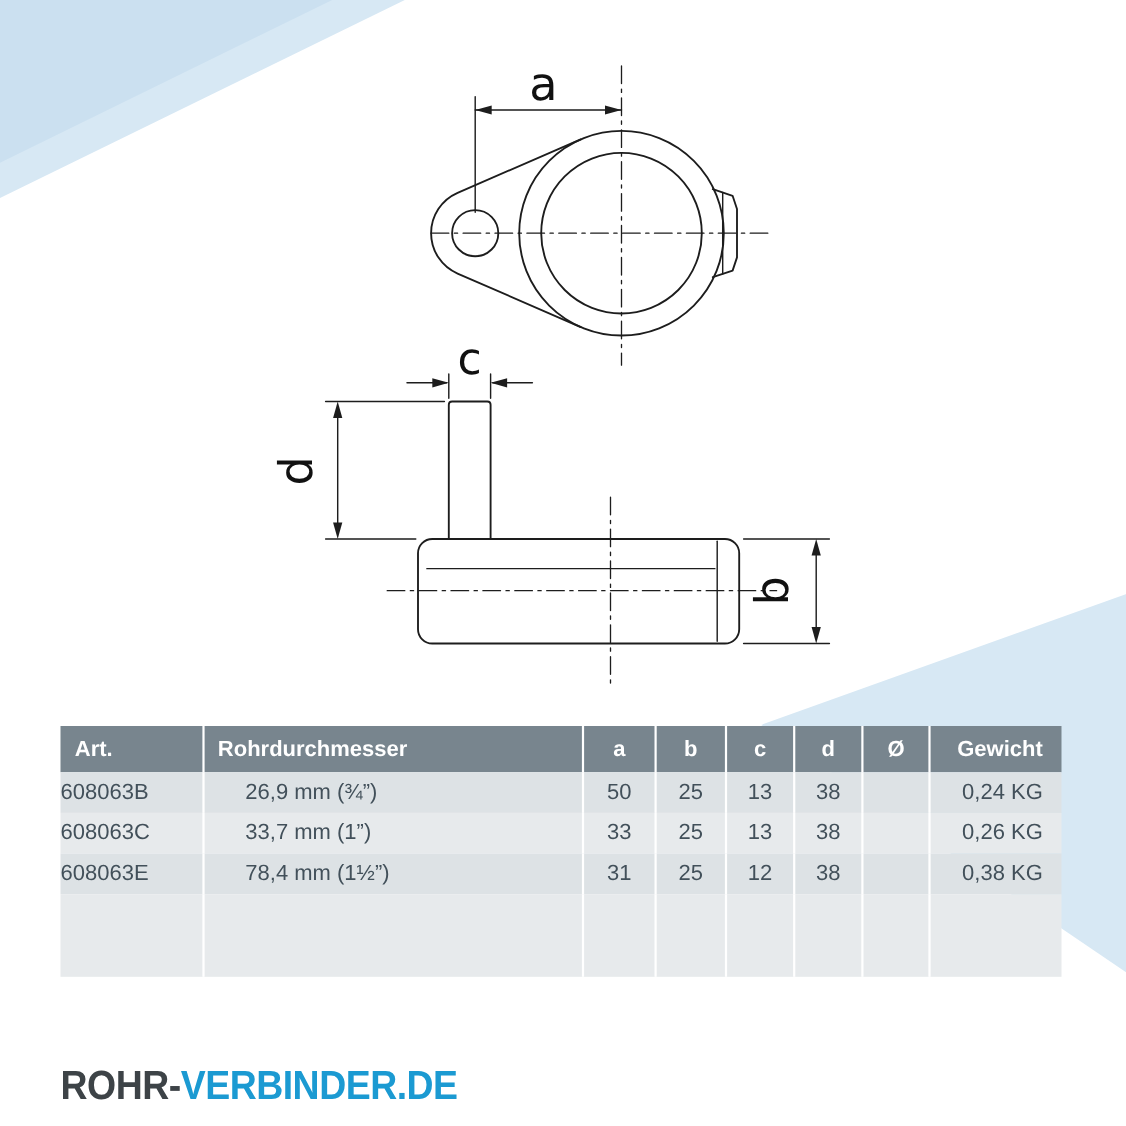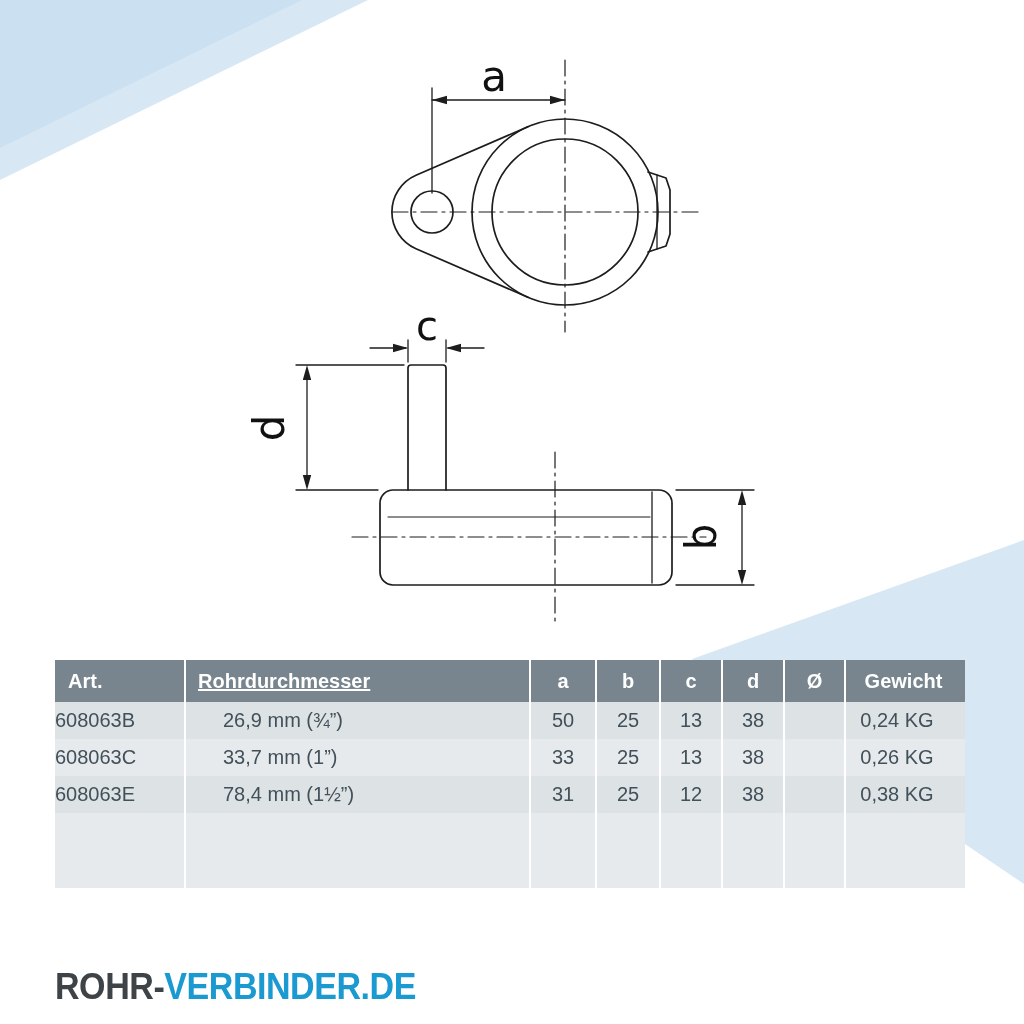--- a/index.html
+++ b/index.html
@@ -18,22 +18,22 @@
     font-size:20px; color:#42505a;
   }
   .spec-table th {
     background:#78858e; color:#ffffff; font-weight:600;
     height:42px; text-align:left; padding:0 0 0 13px;
   }
   .spec-table td { height:37px; padding:0; }
   .spec-table th + th, .spec-table td + td { border-left:2px solid #ffffff; }
 
   .spec-table th.c-num, .spec-table td.c-num { text-align:center; padding:0; }
-  .spec-table th.c-gewicht, .spec-table td.c-gewicht { text-align:center; padding-right:17px; }
-  .spec-table th.c-dur { padding-left:12px;text-decoration:underline; }
+  .spec-table th.c-gewicht, .spec-table td.c-gewicht { text-align:right; padding-right:17px; }
+  .spec-table th.c-dur { padding-left:12px; }
   .spec-table td.c-art { }
   .spec-table td.c-dur { padding-left:37px; }
 
   tbody tr:nth-child(odd)  td { background:#dde2e5; }
   tbody tr:nth-child(even) td { background:#e7eaec; }
   tbody tr.filler td { height:75px; background:#e7eaec; }
 
   .logo {
     position:absolute; left:55px; top:966px; z-index:2;
     font-size:37px; font-weight:700; letter-spacing:-0.5px;

